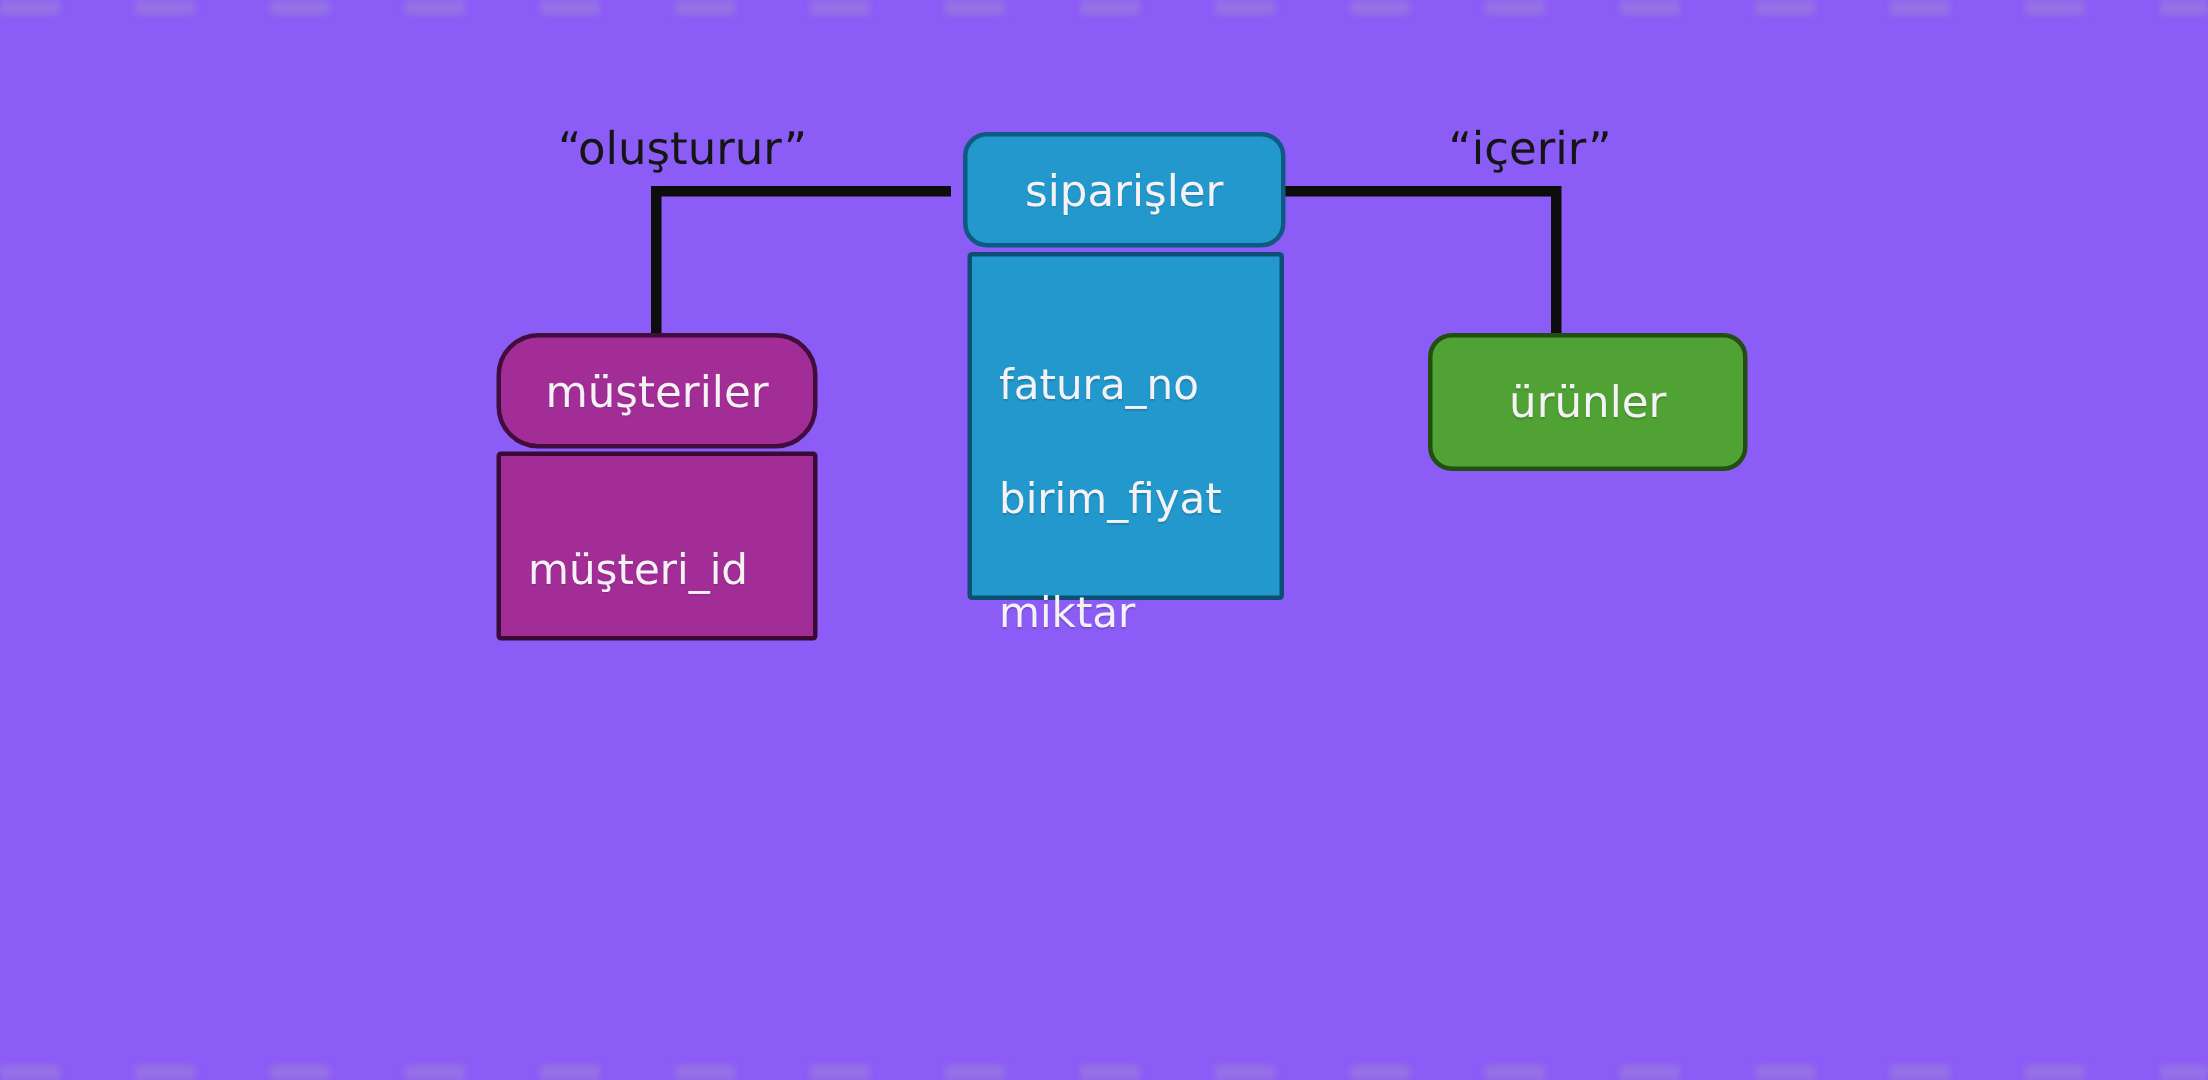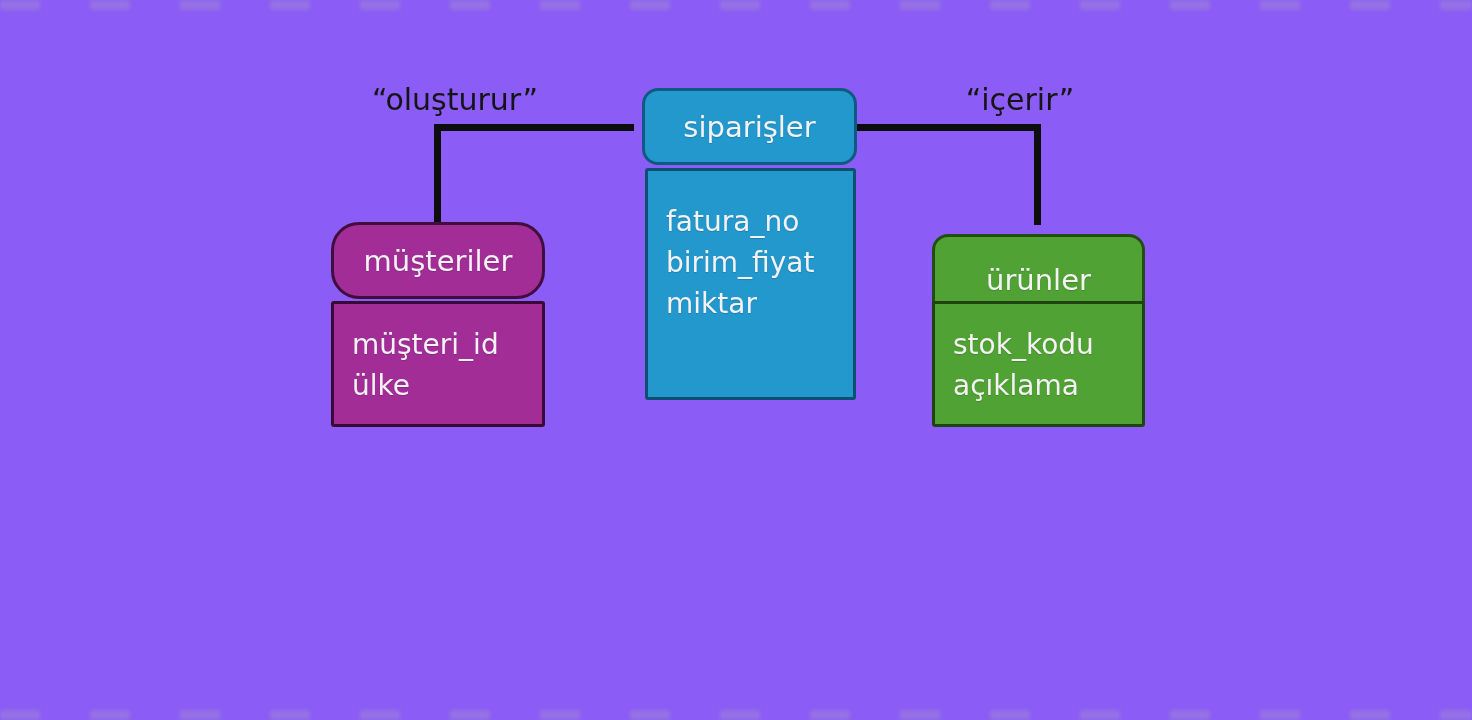--- a/index.html
+++ b/index.html
@@ -48,21 +48,21 @@
   .ebody {
     position: absolute;
     left: 0;
     box-sizing: border-box;
     border-radius: 3px;
     color: #f5f2f5;
     font-size: 28px;
     padding: 20px 0 0 18px;
     text-shadow: 0 1px 1px rgba(0,0,0,0.15);
   }
-  .attr { line-height: 41px; white-space: nowrap; }
+  .attr { line-height: 41px; white-space: nowrap; margin-top: 35px; }
 
   
   .purple-head { background: #a22d97; border: 3px solid #410d3c; }
   .purple-body { background: #a22d97; border: 3px solid #380a34; }
   .blue-head   { background: #2298cd; border: 3px solid #0f5a82; }
   .blue-body   { background: #2298cd; border: 3px solid #0d4e73; }
   .green-head  { background: #4fa233; border: 3px solid #234e12; }
   .green-body  { background: #4fa233; border: 3px solid #1e450f; }
 
   
@@ -103,27 +103,22 @@
       <div class="attr">miktar</div>
     </div>
   </div>
 
   <div class="entity" style="left:331px; top:222px; width:214px; height:205px;">
     <div class="ehead purple-head" style="top:0; width:214px; height:77px;border-radius:28px;">
       <span>müşteriler</span>
     </div>
     <div class="ebody purple-body" style="top:79px; width:214px; height:126px;">
       <div class="attr">müşteri_id</div>
-      <div class="attr">ülke</div>
     </div>
   </div>
 
   <div class="entity" style="left:932px; top:222px; width:213px; height:205px;">
-    <div class="ehead green-head" style="top:12px; width:213px; height:92px;">
+    <div class="ehead green-head" style="top:0; width:213px; height:92px;margin-left:20px;">
       <span>ürünler</span>
-    </div>
-    <div class="ebody green-body" style="top:79px; width:213px; height:126px;">
-      <div class="attr">stok_kodu</div>
-      <div class="attr">açıklama</div>
     </div>
   </div>
 
 </div>
 
 </body></html>

